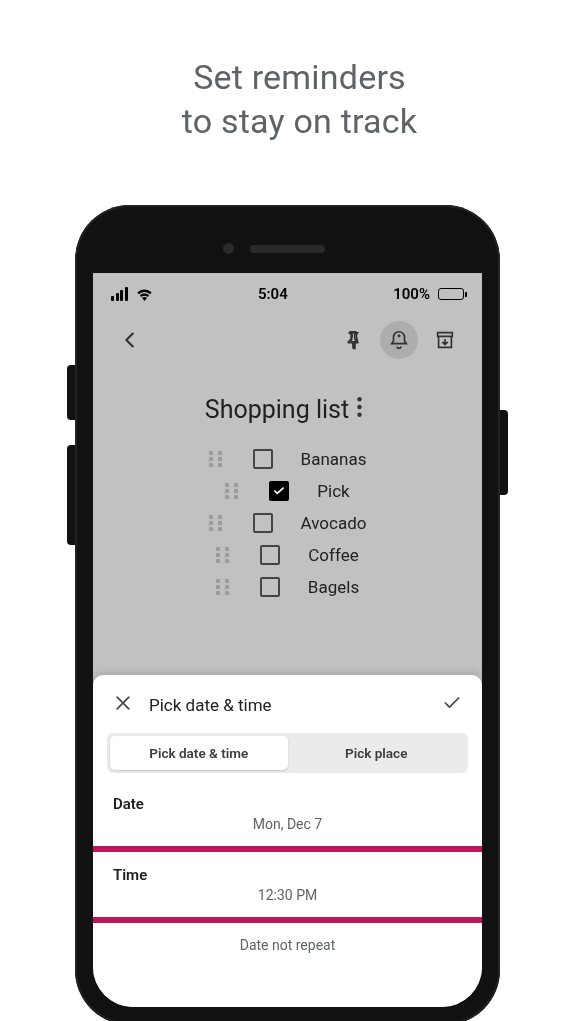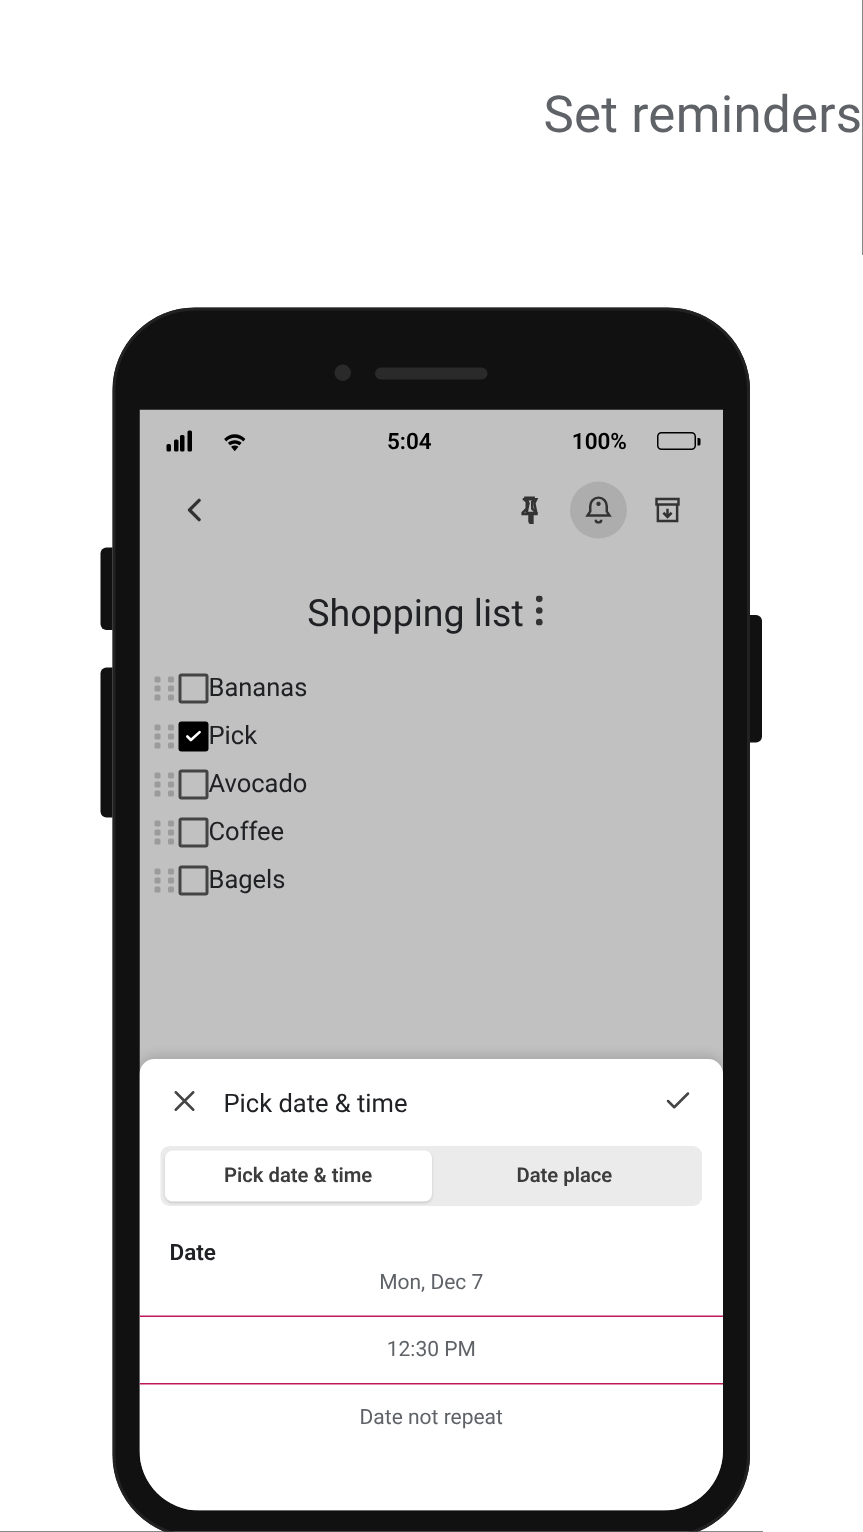--- a/index.html
+++ b/index.html
@@ -5,21 +5,21 @@
   * { box-sizing: border-box; margin: 0; padding: 0; }
   body {
     font-family: -apple-system, BlinkMacSystemFont, 'Segoe UI', Roboto, Arial, sans-serif;
     background: #fff;
     width: 575px;
     height: 1021px;
     overflow: hidden;
     position: relative;
   }
   .promo-text {
-    text-align: right;
+    text-align: center;
     color: #5f6368;
     font-size: 34px;
     font-weight: 400;
     line-height: 1.3;
     margin-top: 55px;
     letter-spacing: 0.2px;
     padding-left: 24px;
   }
   .phone-frame {
     position: absolute;
@@ -82,21 +82,21 @@
   }
   .status-bar {
     display: flex;
     justify-content: space-between;
     align-items: center;
     padding: 12px 18px 8px;
     font-size: 15px;
     font-weight: 600;
     color: #000;
   }
-  .status-left, .status-right { display: flex; align-items: center; gap: 20px; }
+  .status-left, .status-right { display: flex; align-items: center; gap: 8px; }
   .sig-bars { display: inline-flex; align-items: flex-end; gap: 1.5px; }
   .sig-bars span { width: 3px; background: #000; border-radius: 1px; }
   .sig-bars span:nth-child(1){height:5px} .sig-bars span:nth-child(2){height:8px}
   .sig-bars span:nth-child(3){height:11px} .sig-bars span:nth-child(4){height:14px}
   .batt { width: 26px; height: 12px; border: 1.5px solid #000; border-radius: 3px; position: relative; }
   .batt::after { content:''; position:absolute; right:-4px; top:3px; width:2px; height:5px; background:#000; border-radius:0 1px 1px 0; }
   .batt-fill { background:#000; width:100%; height:100%; border-radius:1px; }
 
   .app-header {
     display: flex; align-items: center; justify-content: space-between;
@@ -105,21 +105,21 @@
   .hdr-icons { display:flex; gap: 8px; align-items:center; }
   .icon-btn { width:38px; height:38px; display:flex; align-items:center; justify-content:center; border-radius:50%; }
   .icon-btn.active { background: rgba(0,0,0,0.1); }
   .icon-btn svg { width:22px; height:22px; }
 
   .note-title-row { display:flex; justify-content:center; align-items:center; padding: 20px 20px 10px; }
   .note-title { font-size: 25px; color: #202124; font-weight: 400; }
   .more-dots { padding: 8px; }
 
   .checklist { padding: 4px 10px 0; }
-  .check-item { display:flex; align-items:center; padding: 6px 0; gap: 0; }
+  .check-item { display:flex; align-items:center; padding: 6px 0; gap: 28px; justify-content: center; }
   .drag-handle { width:16px; display:grid; grid-template-columns:1fr 1fr; gap:2px; opacity:0.35; }
   .drag-handle span { width:4px; height:4px; background:#555; border-radius:1px; }
   .checkbox { width:20px; height:20px; border:2px solid #444; border-radius:2px; display:flex; align-items:center; justify-content:center; flex-shrink:0; }
   .checkbox.checked { background:#000; border-color:#000; }
   .checkbox.checked svg { width:14px; height:14px; }
   .item-text { font-size:17px; color:#202124; }
 
   .sheet {
     position: absolute;
     bottom: 0; left: 0; right: 0;
@@ -129,30 +129,31 @@
     box-shadow: 0 -2px 8px rgba(0,0,0,0.15);
   }
   .sheet-header { display:flex; align-items:center; justify-content:space-between; padding: 18px 20px 16px; }
   .sheet-title { font-size:17px; color:#202124; flex:1; margin-left:16px; }
   .sheet-header svg { width:20px; height:20px; }
 
   .seg-control { display:flex; margin: 0 14px 8px; background:#ebebeb; border-radius:6px; padding:3px; }
   .seg-item { flex:1; text-align:center; padding:9px 0; font-size:13.5px; font-weight:600; color:#3c3c3c; border-radius:5px; }
   .seg-item.active { background:#fff; box-shadow: 0 1px 2px rgba(0,0,0,0.15); }
 
-  .field-row { padding: 14px 20px; border-bottom: 1px solid #be185d; }
+  .field-row { padding: 14px 20px; border-bottom: 6px solid #be185d; }
   .field-row:last-child { border-bottom:none; }
   .field-label { font-size:15px; font-weight:600; color:#202124; margin-bottom:3px; }
   .field-value { font-size:14px; color:#5f6368;text-align:center; }
 </style>
 </head>
 <body>
 
 <div class="promo-text">
   <div>Set reminders</div>
+  <div>to stay on track</div>
 </div>
 
 <div class="phone-frame">
   <div class="side-btn-r"></div>
   <div class="notch-area">
     <div class="camera-dot"></div>
     <div class="speaker-slot"></div>
   </div>
   <div class="screen">
     <div class="dimmed">
@@ -289,27 +290,28 @@
         </div>
         <div class="sheet-title">Pick date &amp; time</div>
         <div>
           <svg viewBox="0 0 24 24">
               <path fill="none" stroke="#444" stroke-width="2" stroke-linecap="round" stroke-linejoin="round" d="M4 12l5 5L20 6"></path>
             </svg>
         </div>
       </div>
       <div class="seg-control">
         <div class="seg-item active">Pick date &amp; time</div>
-        <div class="seg-item">Date place</div>
+        <div class="seg-item">Pick place</div>
       </div>
       <div class="field-row">
         <div class="field-label">Date</div>
         <div class="field-value">Mon, Dec 7</div>
       </div>
       <div class="field-row">
+        <div class="field-label">Time</div>
         <div class="field-value">12:30 PM</div>
       </div>
       <div class="field-row">
         <div class="field-value">Date not repeat</div>
       </div>
     </div>
   </div>
 </div>
 
 </body></html>

